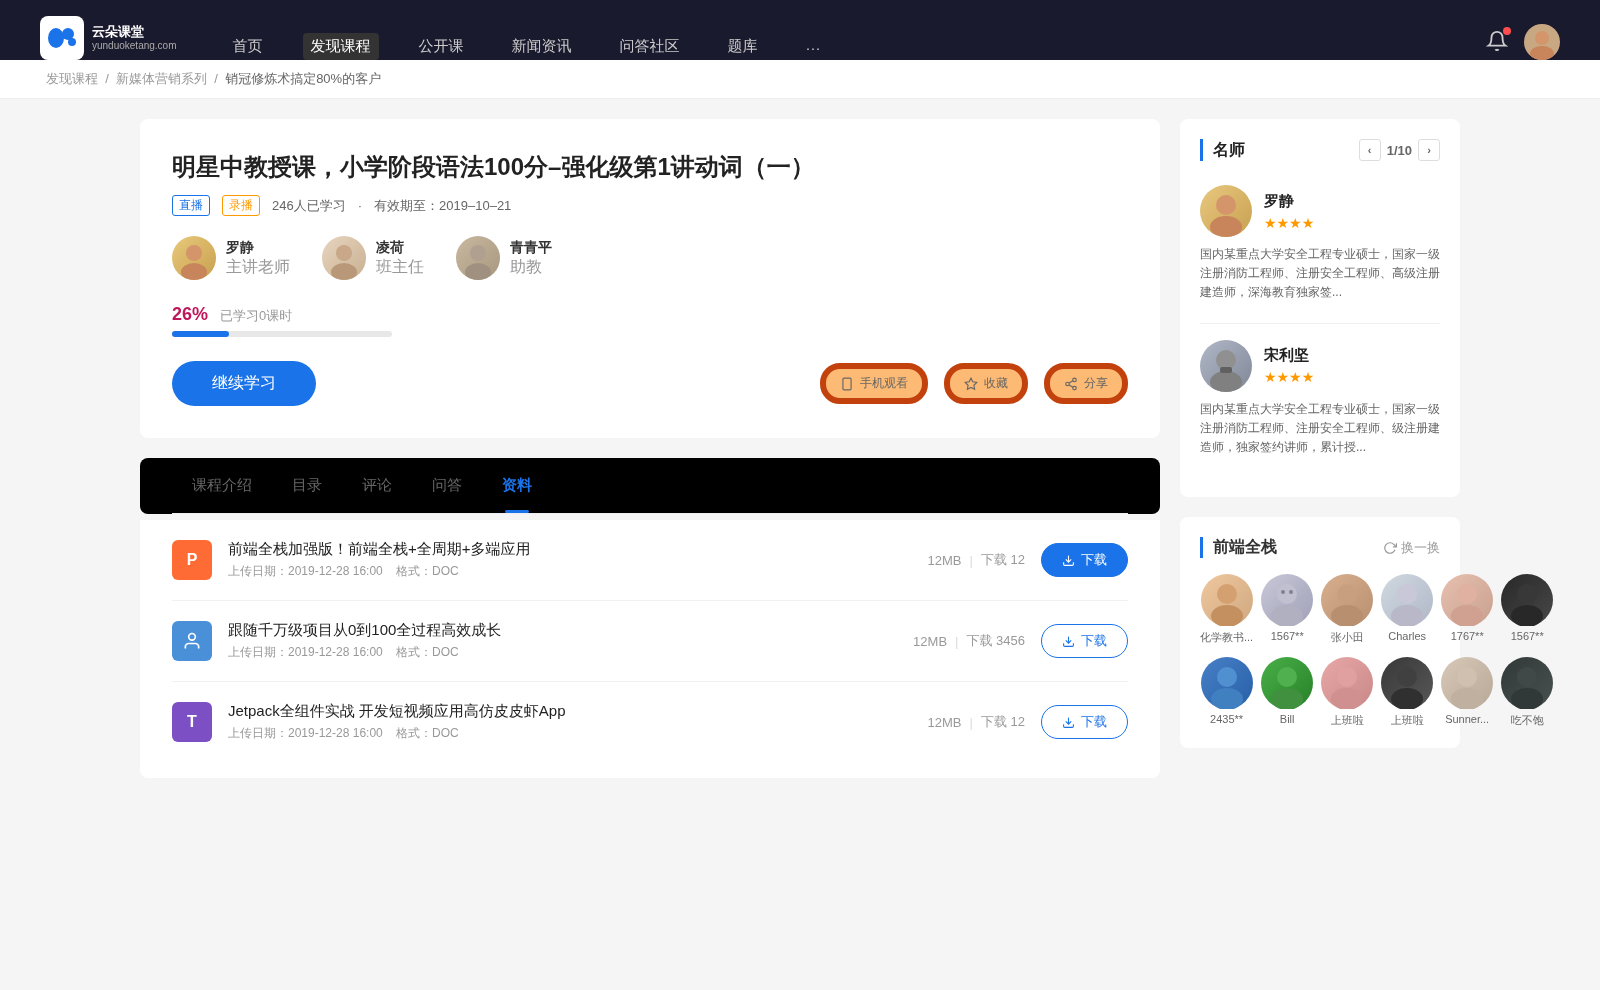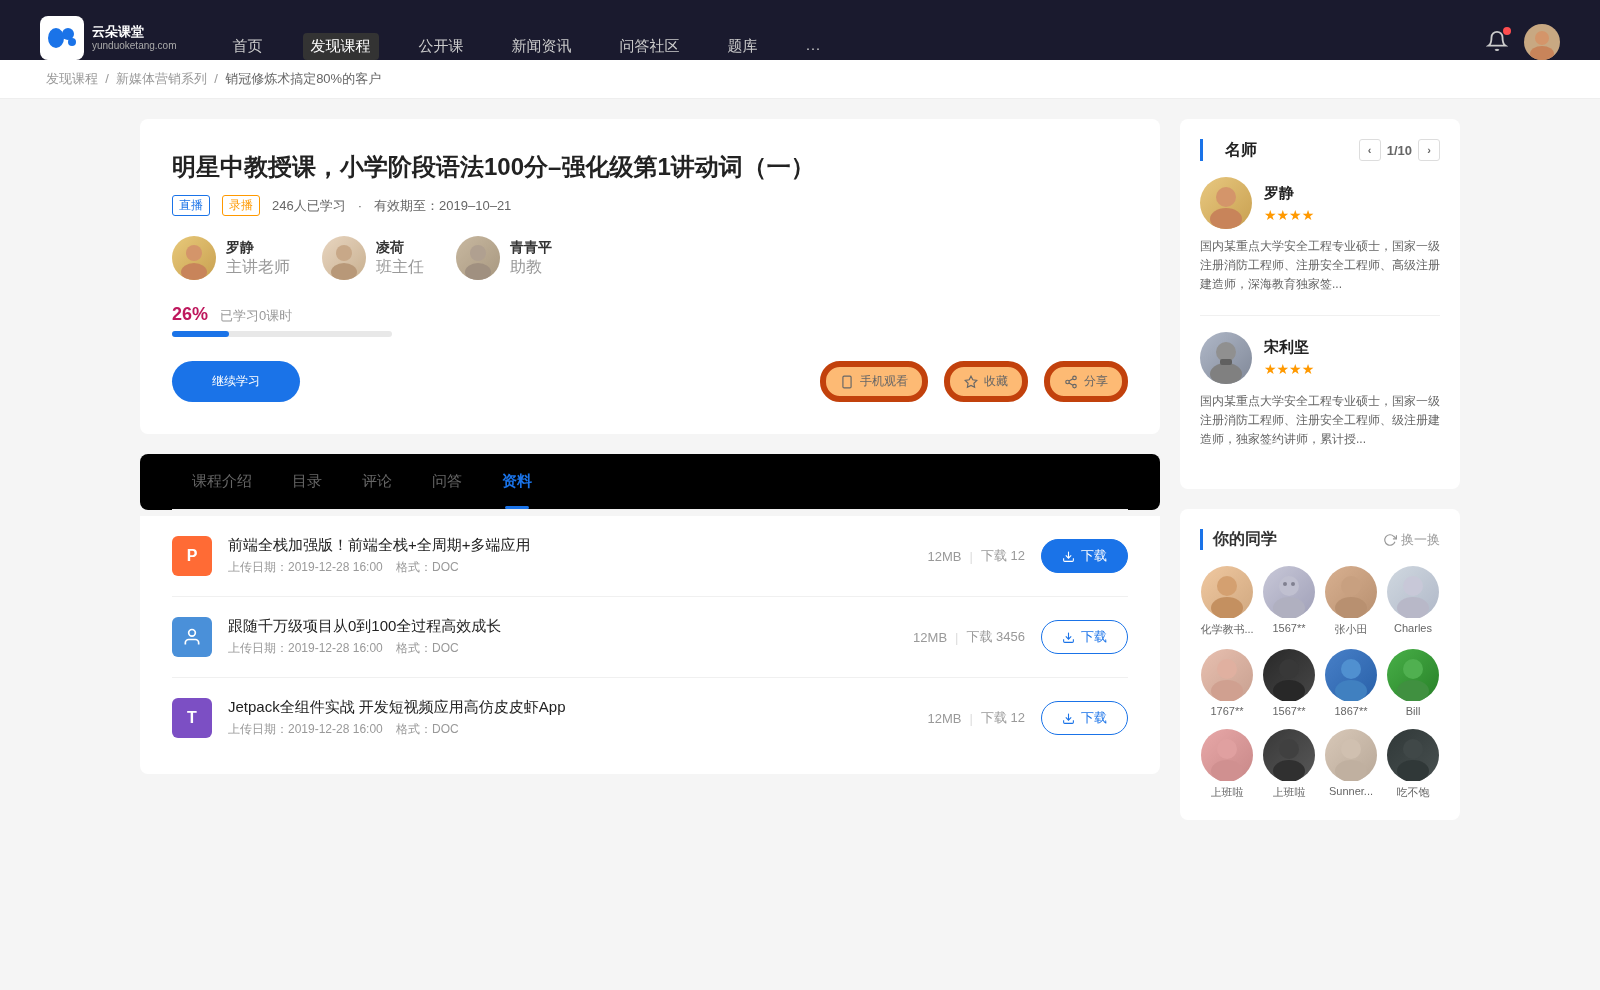--- a/index.html
+++ b/index.html
@@ -44,21 +44,21 @@
     .instructor-name { font-weight: 600; font-size: 14px; color: #333; }
     .instructor-role { font-size: 16px; color: #999; }
 
     .progress-section { margin-bottom: 24px; }
     .progress-text { font-size: 18px; font-weight: bold; color: #be185d; margin-bottom: 6px; }
     .progress-sub { font-size: 13px; color: #999; display: inline-block; margin-left: 8px; font-weight: normal; }
     .progress-bar-bg { background: #e8e8e8; border-radius: 4px; height: 6px; width: 220px; margin-top: 6px; }
     .progress-bar-fill { background: #1a73e8; height: 6px; border-radius: 4px; }
 
     .course-actions { display: flex; align-items: center; gap: 16px; }
-    .btn-continue { background: #1a73e8; color: #fff; border: none; border-radius: 24px; padding: 12px 40px; font-size: 12px; cursor: pointer; font-weight: 500; }
+    .btn-continue { background: #1a73e8; color: #fff; border: none; border-radius: 24px; padding: 12px 40px; font-size: 16px; cursor: pointer; font-weight: 500; }
     .action-btns { margin-left: auto; display: flex; gap: 16px; }
     .action-btn { display: flex; align-items: center; gap: 6px; color: #666; cursor: pointer; font-size: 12px; border: 6px solid #c2410c; border-radius: 20px; padding: 6px 14px; background: #fdba74; }
 
     
     .tabs-section { background: #000000; border-radius: 8px; padding: 0 32px; margin-bottom: 6px; }
     .tabs { display: flex; gap: 0; border-bottom: 1px solid #eee; }
     .tab { padding: 18px 20px; font-size: 15px; color: #666; cursor: pointer; position: relative; }
     .tab.active { color: #1a73e8; font-weight: 600; }
     .tab.active::after { content: ''; position: absolute; bottom: 0; left: 50%; transform: translateX(-50%); width: 24px; height: 3px; background: #1a73e8; border-radius: 2px; }
 
@@ -74,39 +74,39 @@
     .file-name { font-size: 15px; color: #222; font-weight: 500; margin-bottom: 4px; }
     .file-meta { font-size: 12px; color: #999; }
     .file-stats { display: flex; align-items: center; gap: 8px; color: #999; font-size: 13px; white-space: nowrap; }
     .file-stats-sep { color: #ddd; }
     .btn-download { background: #fff; color: #1a73e8; border: 1px solid #1a73e8; border-radius: 20px; padding: 7px 20px; font-size: 13px; cursor: pointer; display: flex; align-items: center; gap: 6px; white-space: nowrap; }
     .btn-download-filled { background: #1a73e8; color: #fff; border: 1px solid #1a73e8; border-radius: 20px; padding: 7px 20px; font-size: 13px; cursor: pointer; display: flex; align-items: center; gap: 6px; white-space: nowrap; }
 
     
     .sidebar-right { width: 280px; flex-shrink: 0; }
     .sidebar-card { background: #fff; border-radius: 8px; padding: 20px; margin-bottom: 20px; }
-    .sidebar-card-title { font-size: 16px; font-weight: bold; color: #222; border-left: 3px solid #1a73e8; padding-left: 22px; margin-bottom: 16px; display: flex; align-items: center; justify-content: space-between; }
+    .sidebar-card-title { font-size: 16px; font-weight: bold; color: #222; border-left: 3px solid #1a73e8; padding-left: 10px; margin-bottom: 24px; display: flex; align-items: center; justify-content: space-between; }
     .sidebar-card-title .title-text { font-size: 16px; font-weight: bold; }
     .pagination-small { display: flex; align-items: center; gap: 6px; font-size: 13px; color: #666; }
     .pag-btn { width: 22px; height: 22px; border: 1px solid #ddd; border-radius: 3px; display: flex; align-items: center; justify-content: center; cursor: pointer; font-size: 11px; }
 
     .teacher-item { margin-bottom: 20px; }
     .teacher-header { display: flex; align-items: center; gap: 12px; margin-bottom: 8px; }
     .teacher-av { width: 52px; height: 52px; border-radius: 50%; flex-shrink: 0; overflow: hidden; }
     .teacher-av-1 { background: linear-gradient(135deg, #e8c880 0%, #c8a050 100%); }
     .teacher-av-2 { background: linear-gradient(135deg, #b0b8c8 0%, #808898 100%); }
     .teacher-name { font-size: 15px; font-weight: bold; color: #222; margin-bottom: 4px; }
     .stars { color: #f90; font-size: 14px; }
     .teacher-desc { font-size: 12px; color: #666; line-height: 1.6; }
     .teacher-divider { border: none; border-top: 1px solid #f0f0f0; margin: 16px 0; }
 
     
     .classmates-header { display: flex; align-items: center; justify-content: space-between; margin-bottom: 16px; }
     .refresh-btn { display: flex; align-items: center; gap: 4px; color: #999; font-size: 13px; cursor: pointer; }
-    .classmates-grid { display: grid; grid-template-columns: repeat(4, 1fr); gap: 12px 8px; }
+    .classmates-grid { display: grid; grid-template-columns: repeat(6, 1fr); gap: 12px 8px; }
     .classmate-item { display: flex; flex-direction: column; align-items: center; gap: 4px; }
     .classmate-av { width: 52px; height: 52px; border-radius: 50%; flex-shrink: 0; }
     .classmate-name { font-size: 11px; color: #666; text-align: center; white-space: nowrap; overflow: hidden; text-overflow: ellipsis; max-width: 60px; }
 
     
     .cav-1 { background: linear-gradient(135deg, #f0c8a0 0%, #d0a880 100%); }
     .cav-2 { background: linear-gradient(135deg, #c8c8d8 0%, #a0a0b8 100%); }
     .cav-3 { background: linear-gradient(135deg, #d8b090 0%, #b89070 100%); }
     .cav-4 { background: linear-gradient(135deg, #d0d8e0 0%, #b0b8c8 100%); }
     .cav-5 { background: linear-gradient(135deg, #e8c0b0 0%, #c8a090 100%); }
@@ -396,21 +396,21 @@
             <div class="teacher-name">宋利坚</div>
             <div class="stars">★★★★</div>
           </div>
         </div>
         <div class="teacher-desc">国内某重点大学安全工程专业硕士，国家一级注册消防工程师、注册安全工程师、级注册建造师，独家签约讲师，累计授...</div>
       </div>
     </div>
 
     <div class="sidebar-card">
       <div class="classmates-header">
-        <div style="border-left:3px solid #1a73e8; padding-left:10px; font-size:16px; font-weight:bold;">你的同学</div>
+        <div style="border-left:3px solid #1a73e8; padding-left:10px; font-size:16px; font-weight:bold;">前端全栈</div>
         <div class="refresh-btn">
           <svg width="14" height="14" viewBox="0 0 24 24" fill="none" stroke="currentColor" stroke-width="2">
               <polyline points="23,4 23,10 17,10"></polyline>
               <path d="M20.49 15a9 9 0 11-2.12-9.36L23 10"></path>
             </svg>
           <span>换一换</span>
         </div>
       </div>
 
       <div class="classmates-grid">
@@ -470,21 +470,21 @@
           </div>
           <span class="classmate-name">1567**</span>
         </div>
         <div class="classmate-item">
           <div class="classmate-av cav-7">
             <svg width="52" height="52" viewBox="0 0 52 52">
                 <circle cx="26" cy="20" r="10" fill="#5090d0"></circle>
                 <ellipse cx="26" cy="42" rx="16" ry="11" fill="#4080c0"></ellipse>
               </svg>
           </div>
-          <span class="classmate-name">1867**</span>
+          <span class="classmate-name">2435**</span>
         </div>
         <div class="classmate-item">
           <div class="classmate-av cav-8">
             <svg width="52" height="52" viewBox="0 0 52 52">
                 <circle cx="26" cy="20" r="10" fill="#50b050"></circle>
                 <ellipse cx="26" cy="42" rx="16" ry="11" fill="#409040"></ellipse>
               </svg>
           </div>
           <span class="classmate-name">Bill</span>
         </div>

